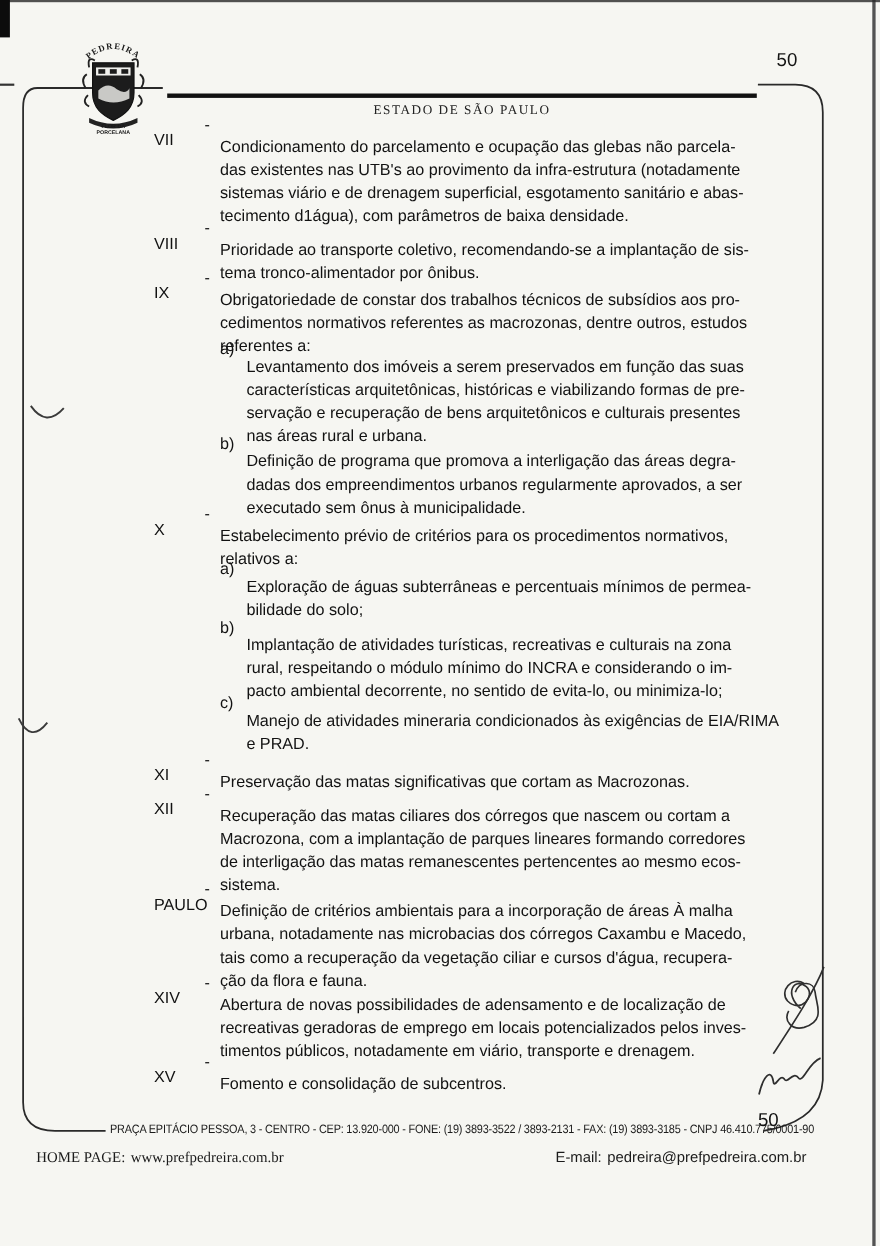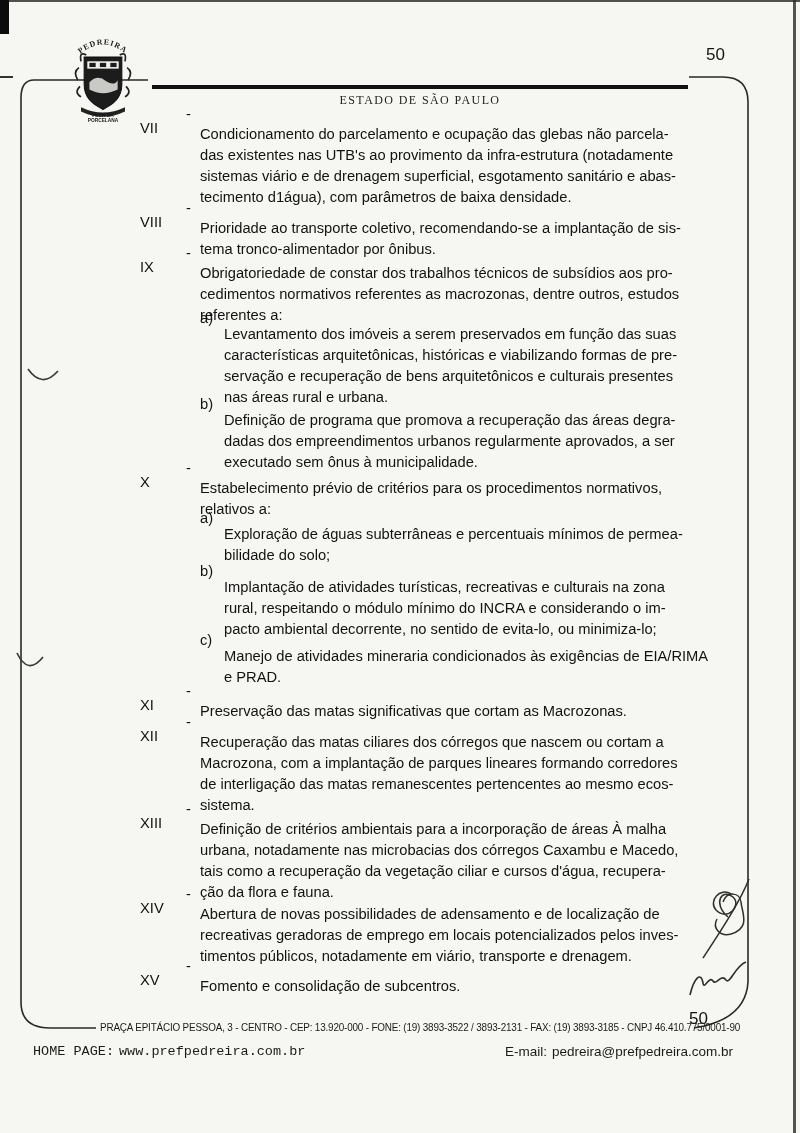--- a/index.html
+++ b/index.html
@@ -41,21 +41,21 @@
   .txt2{position:absolute;left:24px;top:16px;white-space:pre;}
   .italic{}
 
   
   .footer-address{
     position:absolute;left:100px;top:1021px;font-size:11px;letter-spacing:-.2px;
     white-space:nowrap;transform:scaleX(.9);transform-origin:left top;color:#1b1b1b;
   }
   .pagenum-bottom{position:absolute;left:689px;top:1009px;font-size:17px;color:#111;}
   .footer-home{
-    position:absolute;left:33px;top:1044px;font-family:Liberation Mono, monospace;
+    position:absolute;left:33px;top:1044px;font-family:Liberation Serif, serif;
     font-size:13.5px;color:#1b1b1b;white-space:nowrap;
   }
   .footer-email{
     position:absolute;left:505px;top:1044px;font-family:Liberation Sans, sans-serif;
     font-size:13.5px;color:#1b1b1b;white-space:nowrap;
   }
   .lbl{margin-right:5px;}
 </style>
 </head>
 <body>
@@ -130,21 +130,21 @@
   <div class="subitem" style="top:308px">
     <span class="marker">a)</span>
     <div class="txt2">Levantamento dos imóveis a serem preservados em função das suas
 características arquitetônicas, históricas e viabilizando formas de pre-
 servação e recuperação de bens arquitetônicos e culturais presentes
 nas áreas rural e urbana.</div>
   </div>
 
   <div class="subitem" style="top:394px">
     <span class="marker">b)</span>
-    <div class="txt2">Definição de programa que promova a recuperação das áreas degra-
+    <div class="txt2">Definição de programa que promova a interligação das áreas degra-
 dadas dos empreendimentos urbanos regularmente aprovados, a ser
 executado sem ônus à municipalidade.</div>
   </div>
 
   <div class="item" style="top:458px">
     <span class="num">X</span>
     <span class="dash">-</span>
     <div class="txt">Estabelecimento prévio de critérios para os procedimentos normativos,
 relativos a:</div>
   </div>
@@ -177,21 +177,21 @@
   <div class="item" style="top:712px">
     <span class="num">XII</span>
     <span class="dash">-</span>
     <div class="txt">Recuperação das matas ciliares dos córregos que nascem ou cortam a
 Macrozona, com a implantação de parques lineares formando corredores
 de interligação das matas remanescentes pertencentes ao mesmo ecos-
 sistema.</div>
   </div>
 
   <div class="item" style="top:799px">
-    <span class="num">XIII</span>
+    <span class="num">PAULO</span>
     <span class="dash">-</span>
     <div class="txt"><span>Definição de critérios ambientais para a incorporação de áreas À malha
 urbana, notadamente nas microbacias dos córregos Caxambu e Macedo,
 tais </span><span class="italic">como a recuperação da vegetação ciliar e cursos d'água</span><span>, recupera-
 ção da flora e fauna.</span></div>
   </div>
 
   <div class="item" style="top:884px">
     <span class="num">XIV</span>
     <span class="dash">-</span>

